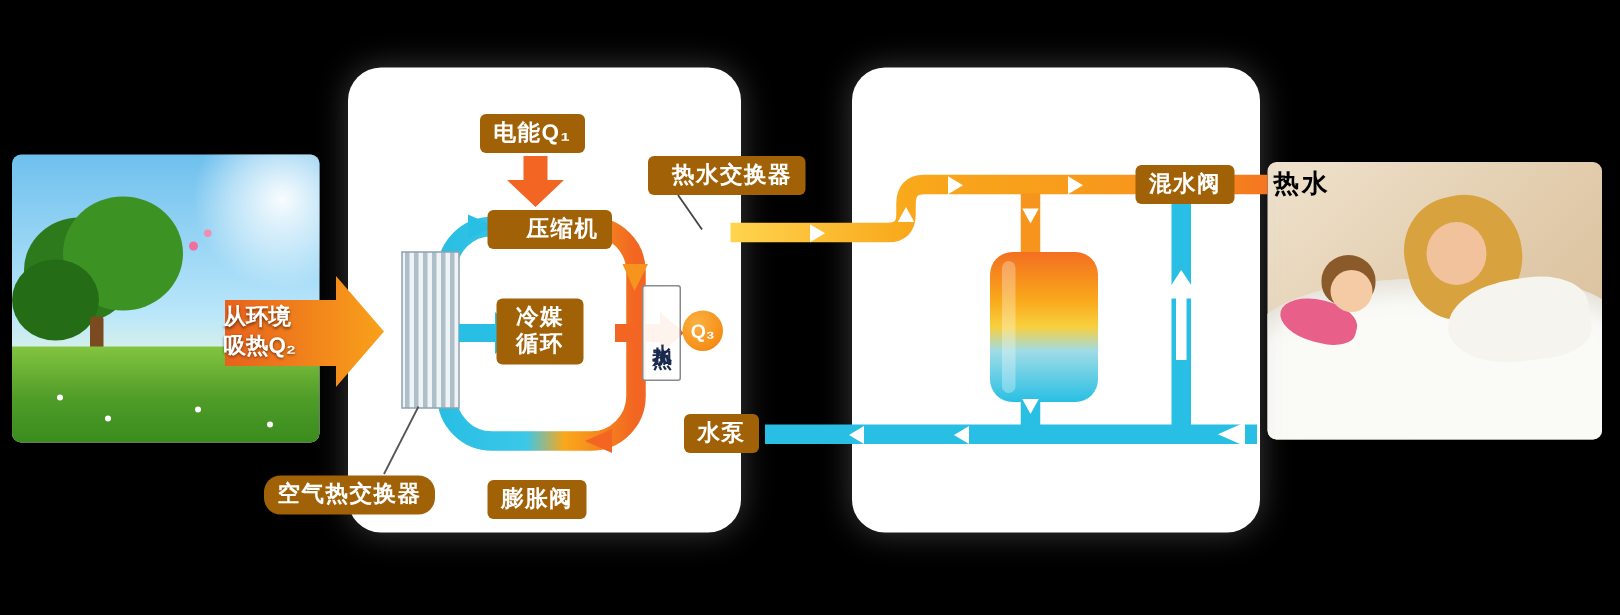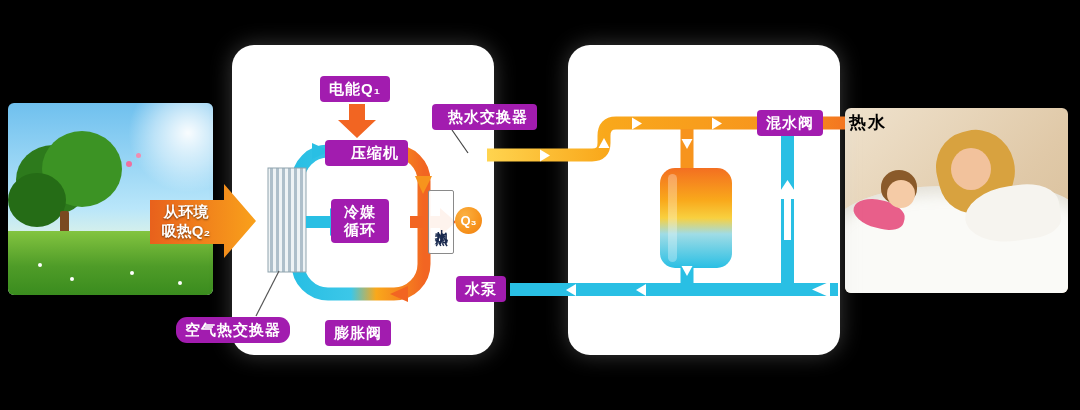--- a/index.html
+++ b/index.html
@@ -45,40 +45,40 @@
   
   .panel{position:absolute;background:#fff;border-radius:22px;z-index:2;
     box-shadow:0 0 22px rgba(210,210,210,.28);}
   .panel-mid{left:232px;top:45px;width:262px;height:310px;}
   .panel-right{left:568px;top:45px;width:272px;height:310px;}
 
   
   .overlay{position:absolute;left:0;top:0;z-index:4;pointer-events:none;}
 
   
-  .tag{position:absolute;background:#a21caf;color:#fff;font-weight:700;font-size:15px;line-height:1.2;
+  .tag{position:absolute;background:#a16207;color:#fff;font-weight:700;font-size:15px;line-height:1.2;
     padding:4px 9px;border-radius:4px;white-space:nowrap;z-index:6;letter-spacing:1px;}
   .tag-electric{left:320px;top:76px;}
   .tag-compressor{left:325px;top:140px;padding-left:26px;}
   .tag-cycle{left:331px;top:199px;width:58px;white-space:normal;text-align:center;padding:4px 8px;box-sizing:border-box;}
   .tag-expansion{left:325px;top:276px;margin-top:44px;}
   .tag-airhx{left:176px;top:317px;border-radius:11px;}
   .tag-hwhx{left:432px;top:104px;padding-left:16px;}
   .tag-pump{left:456px;top:276px;}
   .tag-mix{left:757px;top:110px;}
 
   .water-heating{position:absolute;left:428px;top:190px;width:24px;height:62px;z-index:6;
     background:rgba(255,255,255,.92);border:1px solid #8a8a8a;border-radius:2px;color:#1a2a4f;
     writing-mode:vertical-rl;text-orientation:upright;font-weight:700;font-size:13px;letter-spacing:2px;
     display:flex;align-items:center;justify-content:center;}
   .q3{position:absolute;left:455px;top:207px;width:27px;height:27px;border-radius:50%;z-index:6;
     background:radial-gradient(circle at 35% 30%,#fbb040,#f7941d 60%,#ef7c12);color:#fff;
     font-weight:700;font-size:13px;display:flex;align-items:center;justify-content:center;}
   .env-text{position:absolute;left:149px;top:202px;width:74px;z-index:7;color:#fff;
-    font-weight:700;font-size:15px;line-height:19px;text-align:center;
+    font-weight:700;font-size:15px;line-height:19px;text-align:left;
     text-shadow:0 1px 2px rgba(0,0,0,.55);}
   .hot-water-text{position:absolute;left:849px;top:111px;z-index:7;color:#000;
     font-weight:700;font-size:17px;letter-spacing:2px;}
 </style>
 </head>
 <body>
 
 <div class="canvas">
 
   <div class="photo photo-left">

